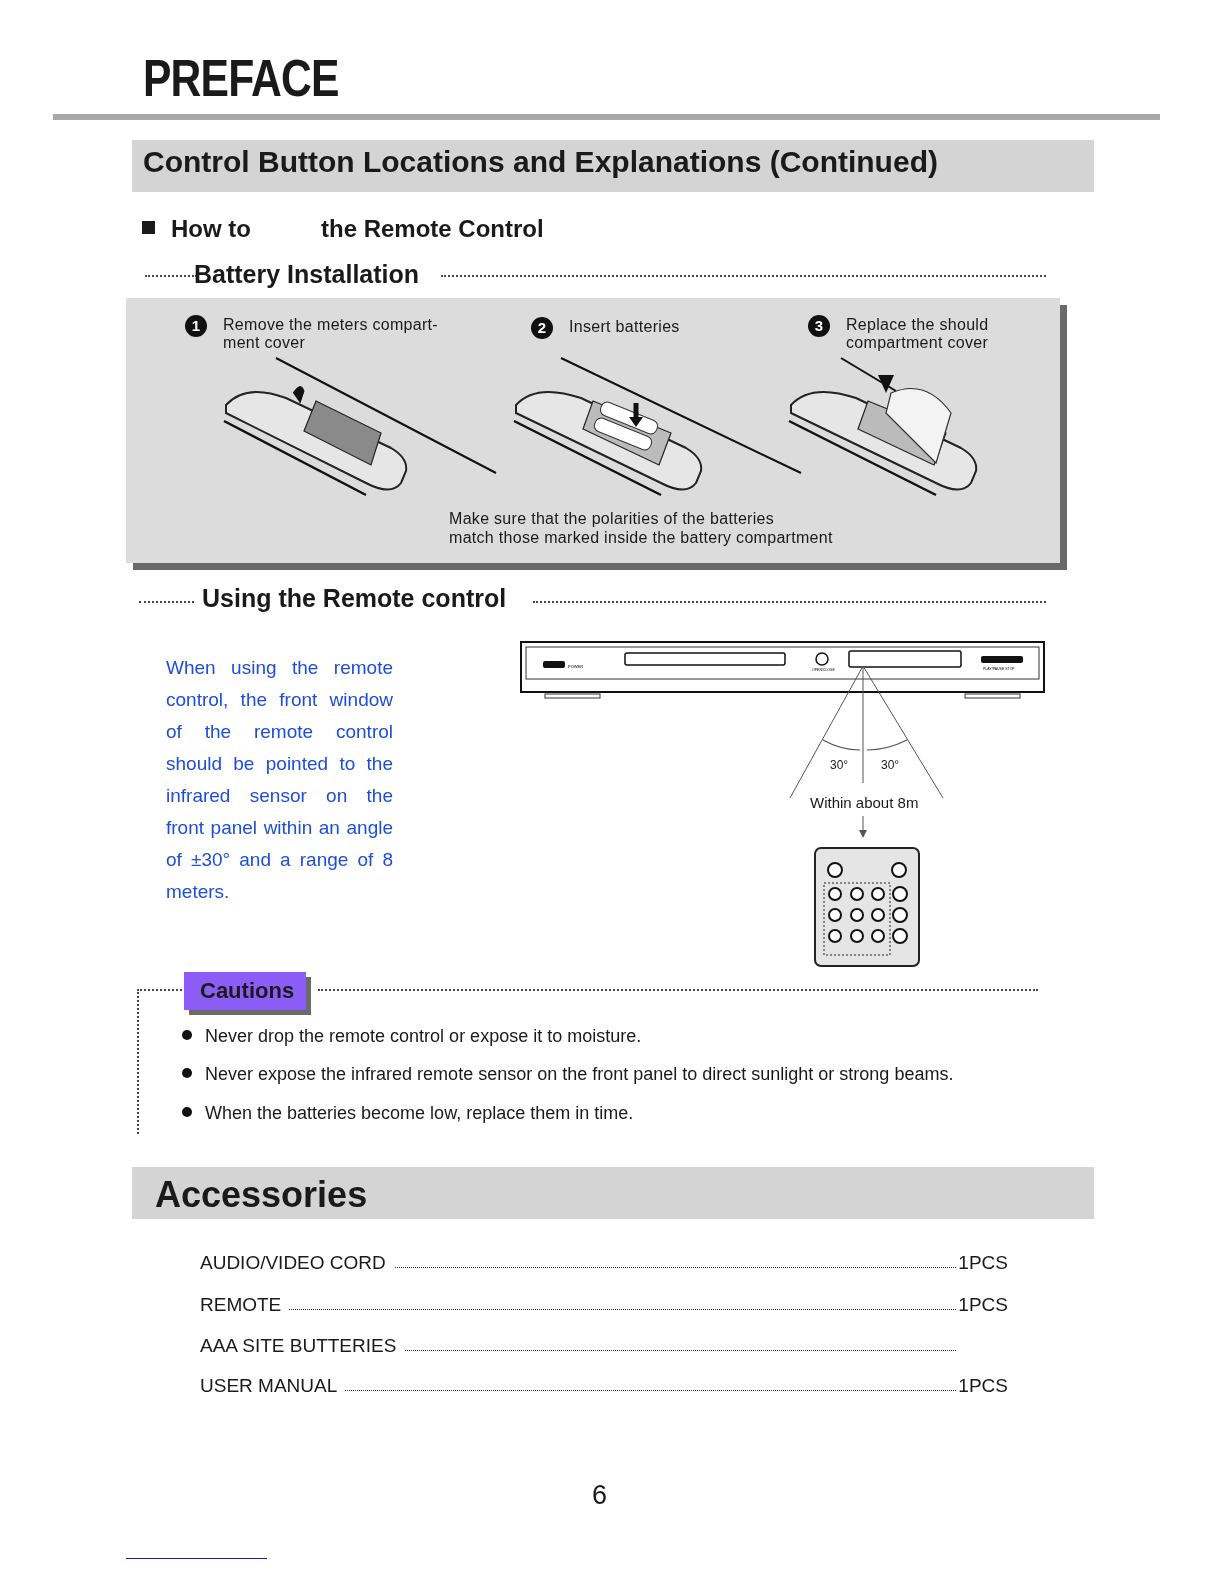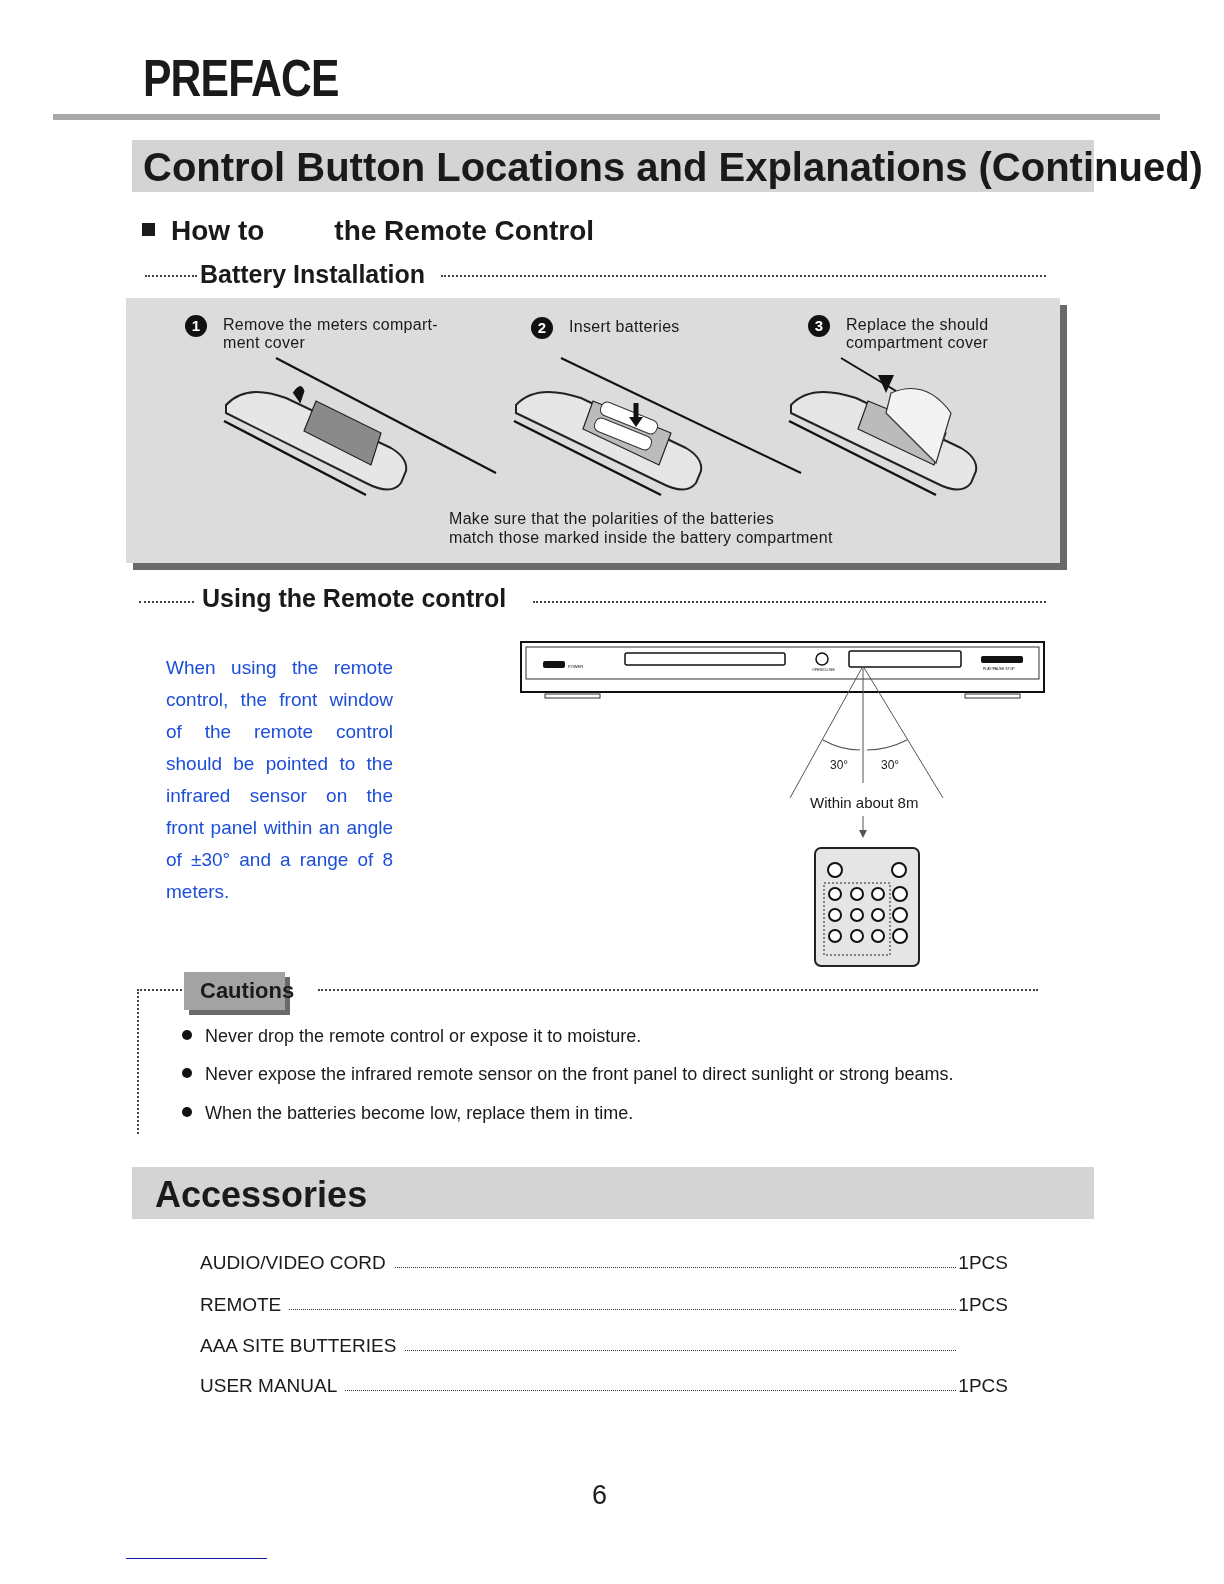--- a/index.html
+++ b/index.html
@@ -3,36 +3,36 @@
 <meta charset="utf-8">
 <style>
   html, body { margin:0; padding:0; background:#ffffff; }
   body { width:1224px; height:1584px; position:relative; overflow:hidden;
          font-family:"Liberation Sans", sans-serif; color:#1a1a1a; }
   .abs { position:absolute; }
   .preface-title { left:143px; top:48px; font-size:52px; font-weight:bold; letter-spacing:-1px;
                    transform:scaleX(0.82); transform-origin:left top; font-family:"Liberation Sans Narrow","Liberation Sans",sans-serif; }
   .top-rule { left:53px; top:114px; width:1107px; height:6px; background:#a8a8a8; }
   .section-bar { left:132px; top:140px; width:962px; height:52px; background:#d4d4d4; }
-  .section-bar span { position:absolute; left:11px; top:5px; font-size:40px; font-weight:bold; white-space:nowrap; }
-  .howto { left:142px; top:215px; font-size:28px; font-weight:bold; white-space:nowrap; }
+  .section-bar span { position:absolute; left:11px; top:5px; font-size:30px; font-weight:bold; white-space:nowrap; }
+  .howto { left:142px; top:215px; font-size:24px; font-weight:bold; white-space:nowrap; }
   .howto .sq { display:inline-block; width:13px; height:13px; background:#1a1a1a; margin-right:16px; vertical-align:middle; position:relative; top:-3px; }
   .howto .gap { display:inline-block; width:70px; }
   .subhead { font-size:25px; font-weight:bold; white-space:nowrap; }
   .dots { position:absolute; border-top:2px dotted #444; height:0; }
   .battery-panel { left:126px; top:298px; width:934px; height:265px; background:#dcdcdc;
                    box-shadow:7px 7px 0 #6a6a6a; }
   .step { position:absolute; font-size:16px; line-height:18px; letter-spacing:0.3px; color:#1a1a1a; }
   .step .num { position:absolute; left:-38px; top:-1px; width:22px; height:22px; border-radius:50%; background:#111;
                color:#fff; font-weight:bold; font-size:15px; text-align:center; line-height:22px; }
   .polarity-note { left:449px; top:509px; font-size:16px; line-height:19px; letter-spacing:0.3px; }
   .using-text { left:166px; top:652px; width:227px; font-size:19px; line-height:32px; text-align:justify; color:#1d4ed8; }
   .angle-label { font-size:12px;text-align:center; }
   .within { left:810px; top:794px; font-size:15px; }
-  .cautions-tab { left:184px; top:972px; width:101px; height:38px; background:#a3a3a3; box-shadow:5px 5px 0 #6a6a6a; }
+  .cautions-tab { left:184px; top:972px; width:122px; height:38px; background:#8b5cf6; box-shadow:5px 5px 0 #6a6a6a; }
   .cautions-tab span { position:absolute; left:16px; top:6px; font-size:22px; font-weight:bold; }
   .caution-item { left:182px; font-size:18px; white-space:nowrap; }
   .caution-item .bullet { display:inline-block; width:10px; height:10px; border-radius:50%; background:#111; margin-right:13px; vertical-align:middle; position:relative; top:-2px; }
   .acc-bar { left:132px; top:1167px; width:962px; height:52px; background:#d4d4d4; }
   .acc-bar span { position:absolute; left:23px; top:7px; font-size:36px; font-weight:bold; }
   .acc-row { left:200px; width:808px; height:24px; font-size:19px;text-align:right; }
   .acc-row .name { position:absolute; left:0; top:0; background:#fff; padding-right:8px; white-space:nowrap; }
   .acc-row .qty { position:absolute; right:0; top:0; background:#fff; padding-left:2px; }
   .acc-row .leader { position:absolute; left:0; top:15px; height:0; border-top:1px dotted #333; }
   .page-num { left:592px; top:1480px; font-size:27px; }
@@ -46,21 +46,21 @@
 
 <div class="abs section-bar">
   <span>Control Button Locations and Explanations (Continued)</span>
 </div>
 
 <div class="abs howto">
   <span class="sq"></span><span>How to</span><span class="gap"></span><span>the Remote Control</span>
 </div>
 
 <div class="dots" style="left:145px; top:275px; width:52px;"></div>
-<div class="abs subhead" style="left:200px; top:260px;">Battery Installation</div>
+<div class="abs subhead" style="left:194px; top:260px;">Battery Installation</div>
 <div class="dots" style="left:441px; top:275px; width:605px;"></div>
 
 <div class="abs battery-panel">
   <div class="step" style="left:97px; top:18px;">
     <span class="num">1</span>
     <div>Remove the meters compart-</div>
     <div>ment cover</div>
   </div>
   <div class="step" style="left:443px; top:20px;">
     <span class="num">2</span>

